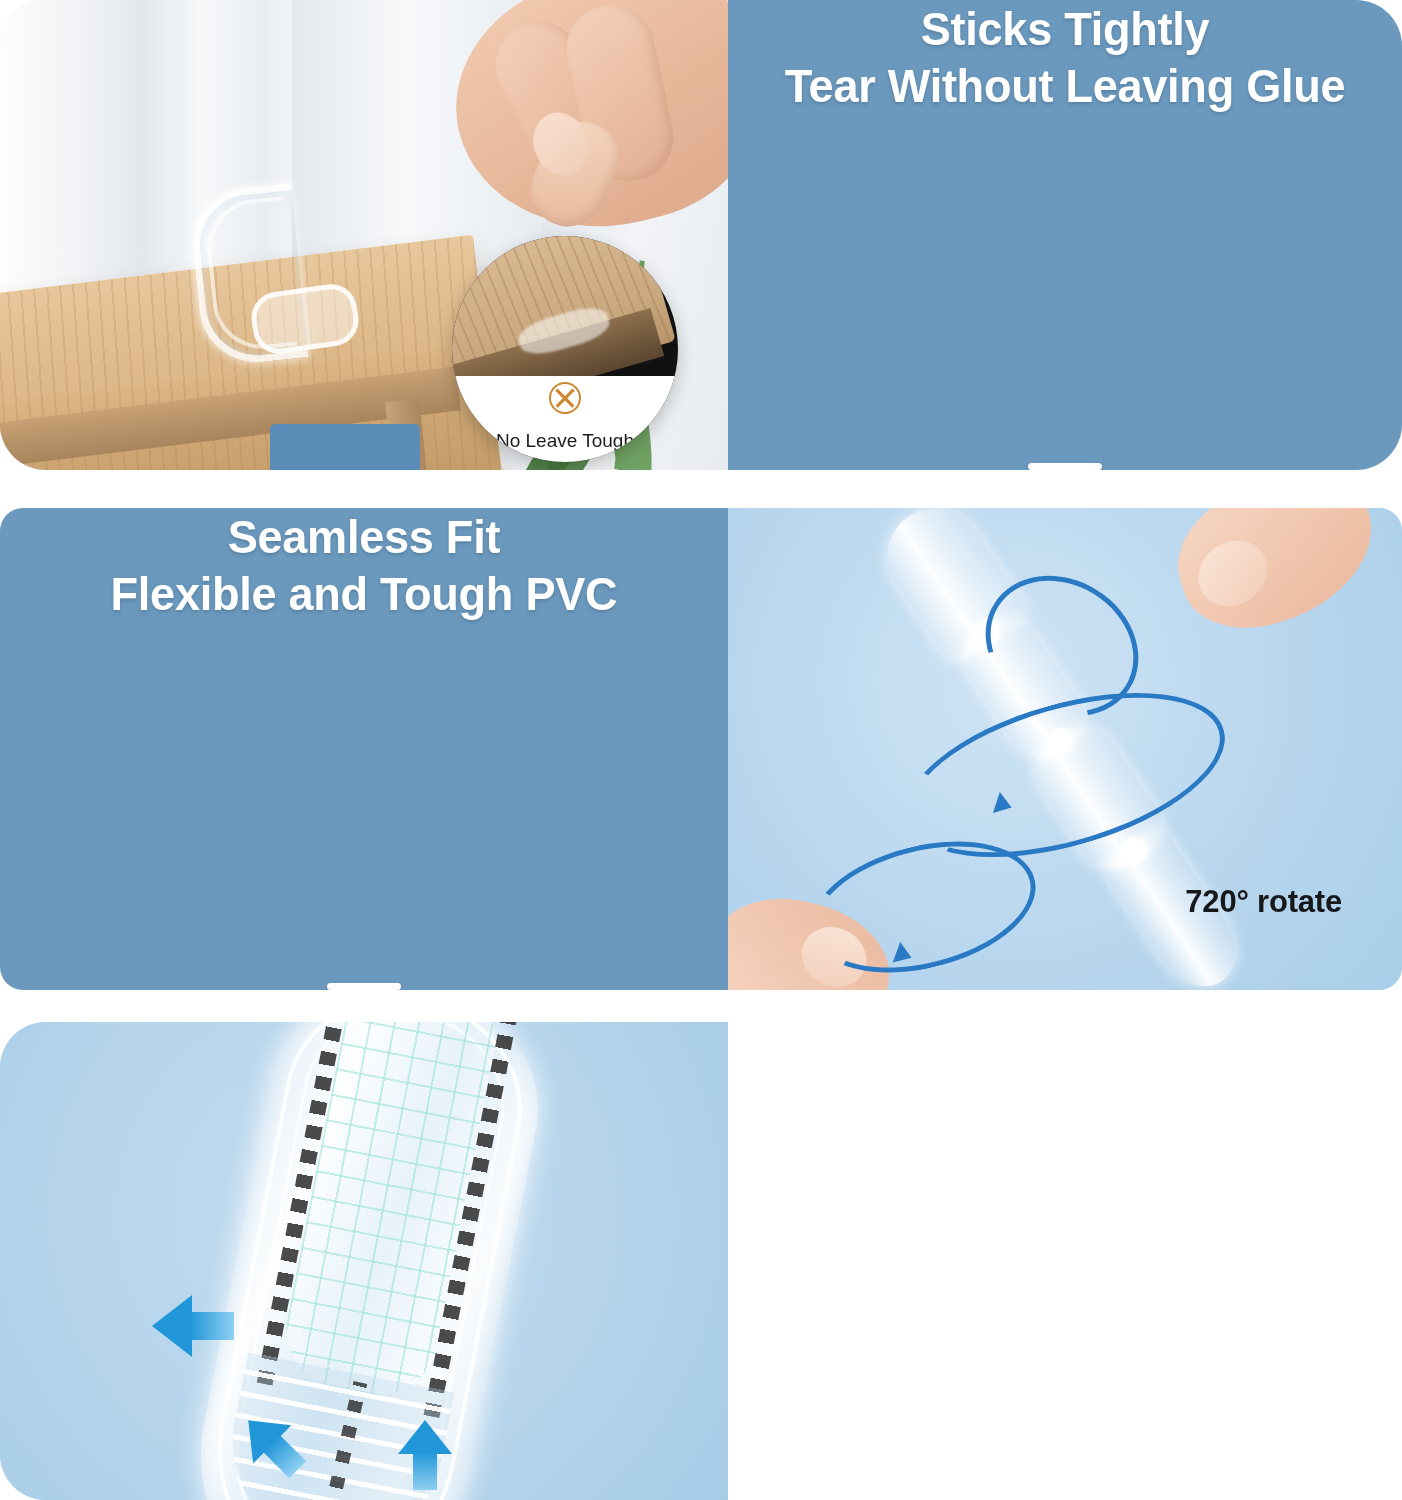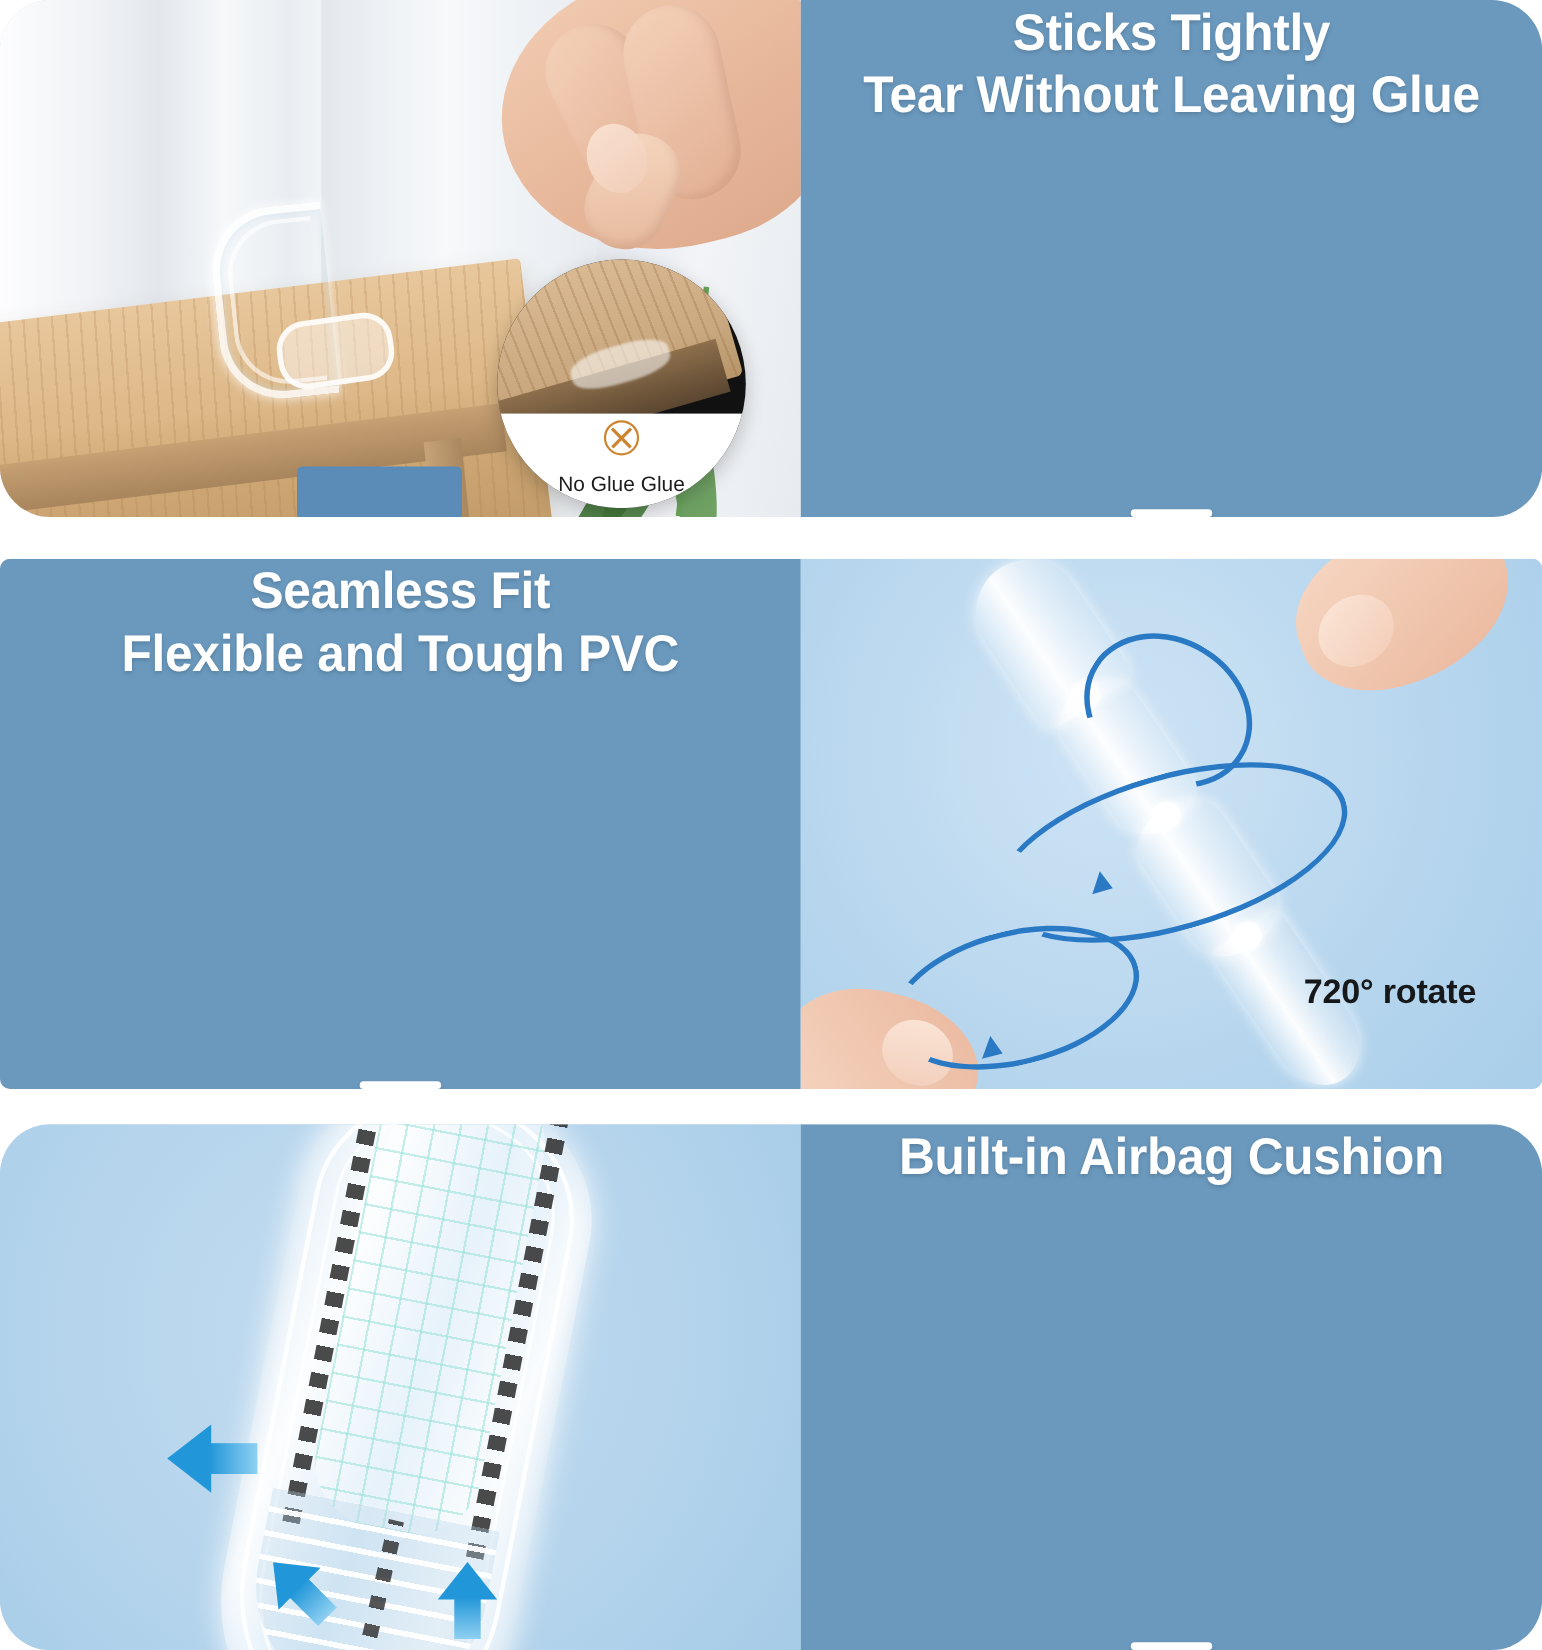--- a/index.html
+++ b/index.html
@@ -7,21 +7,21 @@
     width:1402px; height:1500px;
     background:#ffffff;
     font-family:"Liberation Sans","DejaVu Sans",sans-serif;
     overflow:hidden;
   }
   .board{ position:relative; width:1402px; height:1500px; background:#fff; }
 
   
   .row{ position:absolute; left:0; width:1402px; overflow:hidden; }
   .row.r1{ top:0;    height:470px; border-radius:46px; }
-  .row.r2{ top:508px;height:482px; border-radius:9px; }
+  .row.r2{ top:508px;height:482px; border-radius:23px; }
   .row.r3{ top:1022px;height:478px;border-radius:46px; }
 
   .half{ position:absolute; top:0; height:100%; overflow:hidden; }
   .half.left { left:0;    width:728px; }
   .half.right{ left:728px;width:674px; }
 
   .text-panel{ background:#6b99bd; display:flex; flex-direction:column;
                align-items:center; justify-content:space-between; }
   .photo-panel{ background:#b5d5ec; }
 
@@ -235,21 +235,21 @@
         </div>
 
         <div class="mag">
           <div class="woodtop">
               <div class="g"></div>
             </div>
           <div class="woodside"></div>
           <div class="resid"></div>
           <div class="sheet"></div>
           <div class="xcirc"></div>
-          <div class="nolabel">No Glue Glue</div>
+          <div class="nolabel">No Leave Tough</div>
         </div>
       </div>
     </div>
 
     <div class="half right text-panel">
       <div class="headline hl-1">
         <span class="ln">Sticks Tightly</span>
         <span class="ln">Tear Without Leaving Glue</span>
       </div>
       <div class="accent-bar"></div>
@@ -320,21 +320,15 @@
           <div class="tri" style="border-right-width:34px;border-top-width:27px;border-bottom-width:27px;"></div>
           <div class="tail" style="left:32px;top:15px;width:38px;height:24px;"></div>
         </div>
         <div class="arrow" style="left:390px; top:1428px; transform:translateY(-1022px) rotate(90deg); width:70px; height:54px;">
           <div class="tri" style="border-right-width:34px;border-top-width:27px;border-bottom-width:27px;"></div>
           <div class="tail" style="left:32px;top:15px;width:38px;height:24px;"></div>
         </div>
       </div>
     </div>
 
-    <div class="half right text-panel">
-      <div class="headline hl-3">
-        <span class="ln">Built-in Airbag Cushion</span>
-      </div>
-      <div class="accent-bar"></div>
-    </div>
   </div>
 
 </div>
 
 </body></html>

